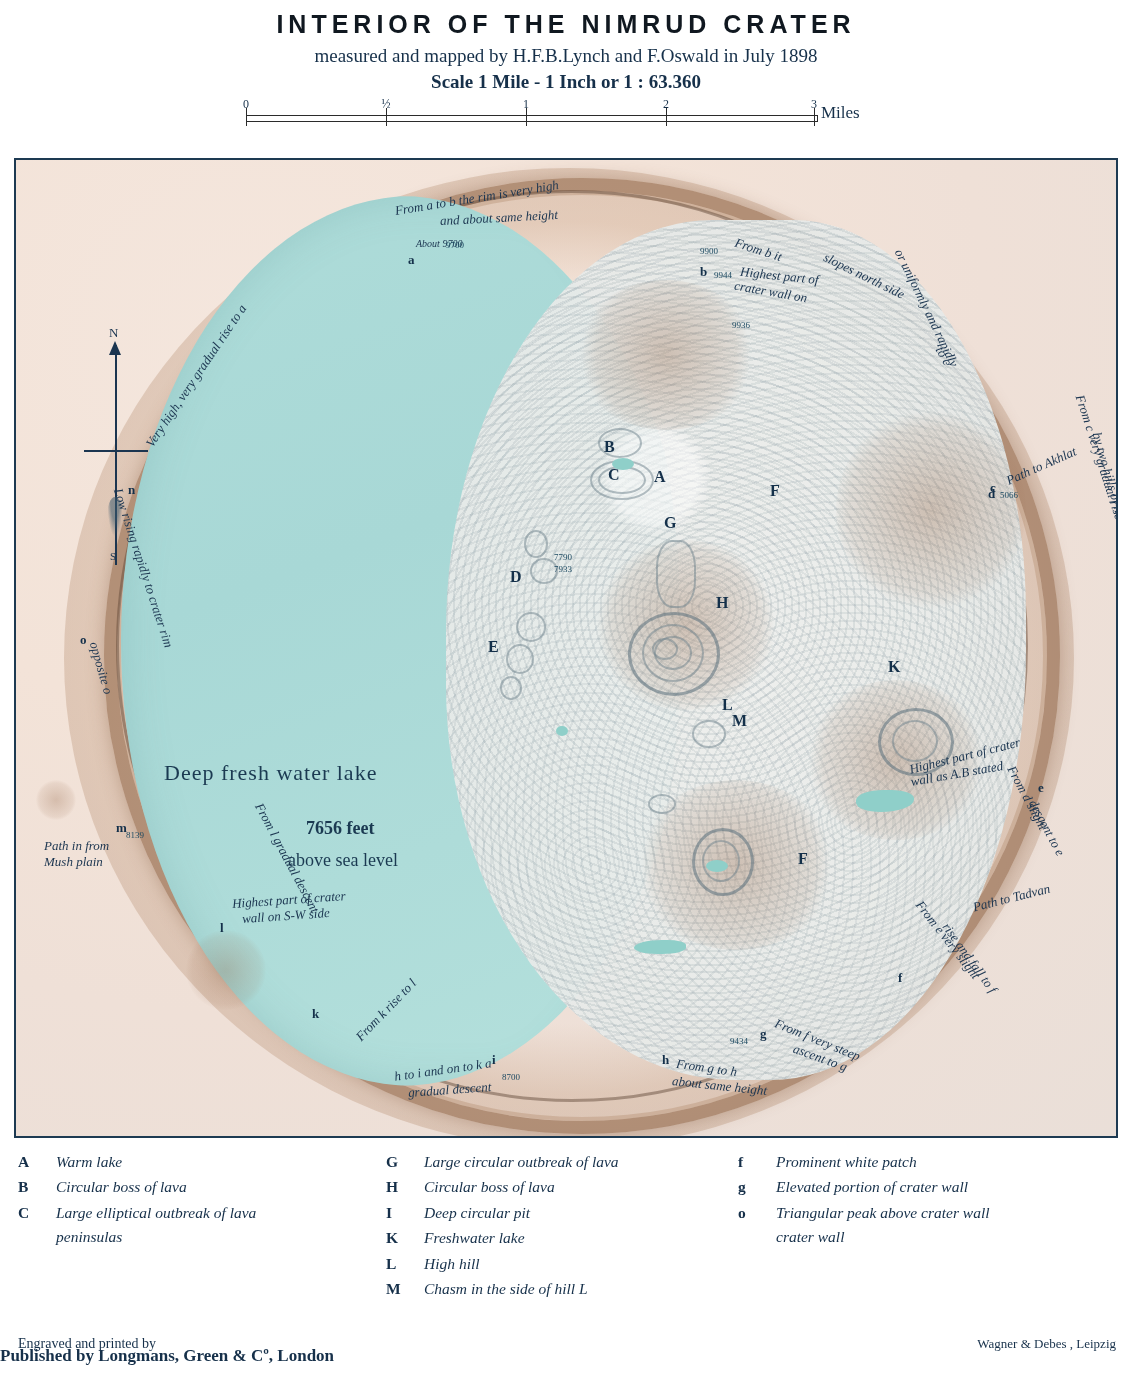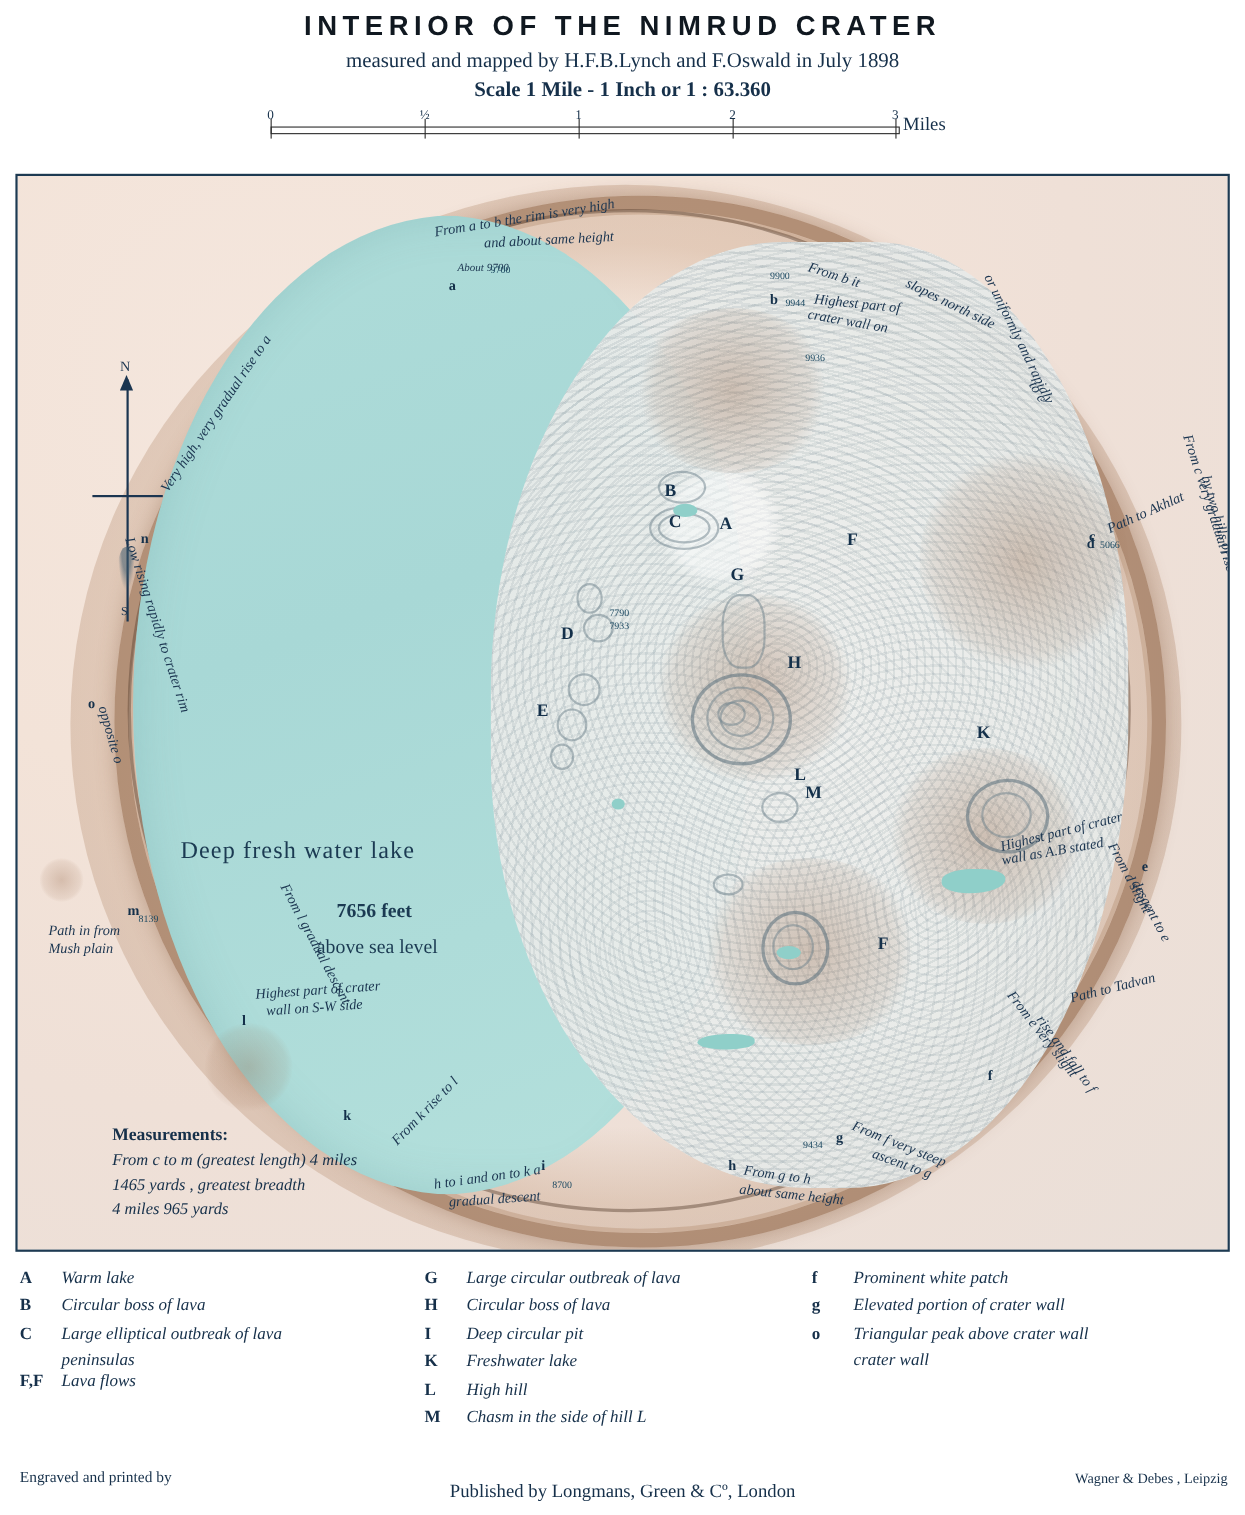--- a/index.html
+++ b/index.html
@@ -112,21 +112,21 @@
   .legend-col.c2{width:352px;}
   .legend-col.c3{width:372px;}
   .lrow{display:flex;align-items:flex-start;margin-bottom:6px;line-height:1.25;}
   .lkey{width:38px;flex:0 0 38px;font-weight:bold;font-style:normal;}
   .ltext{font-style:italic;}
   .lcont{margin-left:38px;font-style:italic;}
 
   
   .footer{position:absolute;left:0;top:1332px;width:1132px;height:44px;font-size:14px;color:#16304a;}
   .f-left{position:absolute;left:18px;top:4px;}
-  .f-center{position:absolute;left:0;right:0;top:14px;text-align:center;font-size:17px;}
+  .f-center{position:absolute;left:0;right:0;top:14px;text-align:left;font-size:17px;font-weight:bold;}
   .f-right{position:absolute;right:16px;top:4px;font-size:13px;}
 </style>
 </head>
 <body>
 
 <div class="title">INTERIOR OF THE NIMRUD CRATER</div>
 <div class="subtitle">measured and mapped by H.F.B.Lynch and F.Oswald in July 1898</div>
 <div class="scaleline">Scale 1 Mile - 1 Inch  or  1 : 63.360</div>
 
 <div class="scalebar-wrap">
@@ -274,48 +274,38 @@
   <div class="mlabel tiny" style="left:684px;top:86px;">9900</div>
   <div class="mlabel tiny" style="left:698px;top:110px;">9944</div>
   <div class="mlabel tiny" style="left:716px;top:160px;">9936</div>
   <div class="mlabel tiny" style="left:984px;top:330px;">5066</div>
   <div class="mlabel tiny" style="left:538px;top:392px;">7790</div>
   <div class="mlabel tiny" style="left:538px;top:404px;">7933</div>
   <div class="mlabel tiny" style="left:110px;top:670px;">8139</div>
   <div class="mlabel tiny" style="left:486px;top:900px;margin-top:12px;">8700</div>
   <div class="mlabel tiny" style="left:714px;top:876px;">9434</div>
 
-  <div class="measure">
-    <div class="hd">Measurements:</div>
-    <div><i>From c to m (greatest length) 4 miles</i></div>
-    <div><i>1465 yards ,  greatest  breadth</i></div>
-    <div><i>4 miles  965  yards</i></div>
-  </div>
 </div>
 
 <div class="legend">
   <div class="legend-cols">
     <div class="legend-col c1">
       <div class="lrow">
         <span class="lkey">A</span>
         <span class="ltext">Warm lake</span>
       </div>
       <div class="lrow">
         <span class="lkey">B</span>
         <span class="ltext">Circular boss of lava</span>
       </div>
       <div class="lrow">
         <span class="lkey">C</span>
         <span class="ltext">Large elliptical outbreak of lava</span>
       </div>
       <div class="lcont">peninsulas</div>
-      <div class="lrow">
-        <span class="lkey">F,F</span>
-        <span class="ltext">Lava flows</span>
-      </div>
     </div>
 
     <div class="legend-col c2">
       <div class="lrow">
         <span class="lkey">G</span>
         <span class="ltext">Large circular outbreak of lava</span>
       </div>
       <div class="lrow">
         <span class="lkey">H</span>
         <span class="ltext">Circular boss of lava</span>

